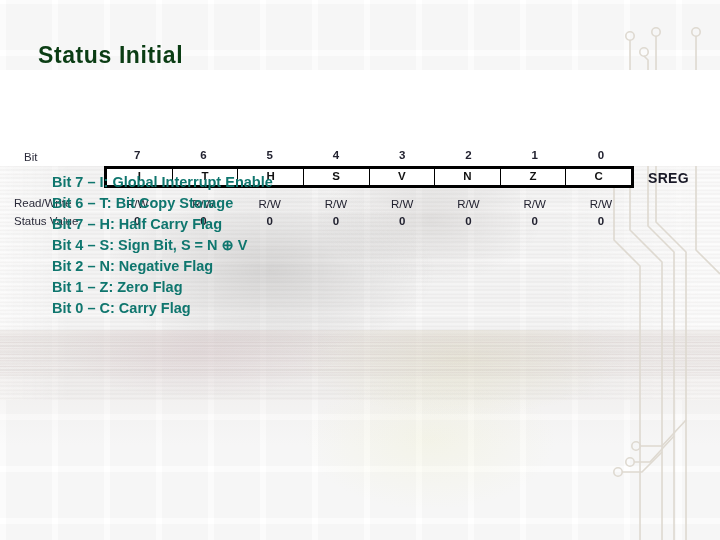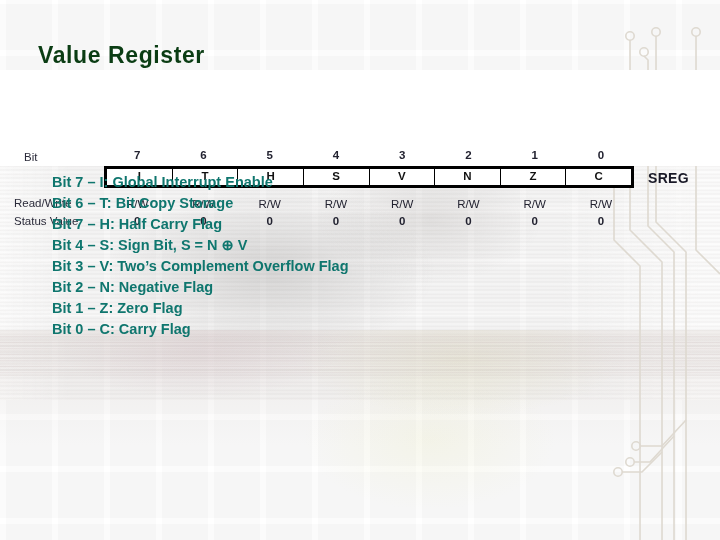--- a/index.html
+++ b/index.html
@@ -214,21 +214,21 @@
       <circle cx="30" cy="36" r="4.2"></circle>
       <circle cx="44" cy="52" r="4.2"></circle>
       <circle cx="56" cy="32" r="4.2"></circle>
       <circle cx="96" cy="32" r="4.2"></circle>
       <circle cx="36" cy="446" r="4.2"></circle>
       <circle cx="30" cy="462" r="4.2"></circle>
       <circle cx="18" cy="472" r="4.2"></circle>
     </g>
   </svg>
 
-  <div class="title">Value Register</div>
+  <div class="title">Status Initial</div>
 
   <div class="figure">
 
     <div class="fig-label lbl-bit">Bit</div>
     <div class="fig-label lbl-readwrite">Read/Write</div>
     <div class="fig-label lbl-initial">Status Value</div>
 
     <div class="bitnums">
       <div>7</div>
       <div>6</div>
@@ -275,19 +275,18 @@
       <div>0</div>
     </div>
 
   </div>
 
   <ul class="bitlist">
     <li>Bit 7 – I: Global Interrupt Enable</li>
     <li>Bit 6 – T: Bit Copy Storage</li>
     <li>Bit 7 – H: Half Carry Flag</li>
     <li>Bit 4 – S: Sign Bit, S = N ⊕ V</li>
-    <li>Bit 3 – V: Two’s Complement Overflow Flag</li>
     <li>Bit 2 – N: Negative Flag</li>
     <li>Bit 1 – Z: Zero Flag</li>
     <li>Bit 0 – C: Carry Flag</li>
   </ul>
 
 </div>
 
 </body></html>

